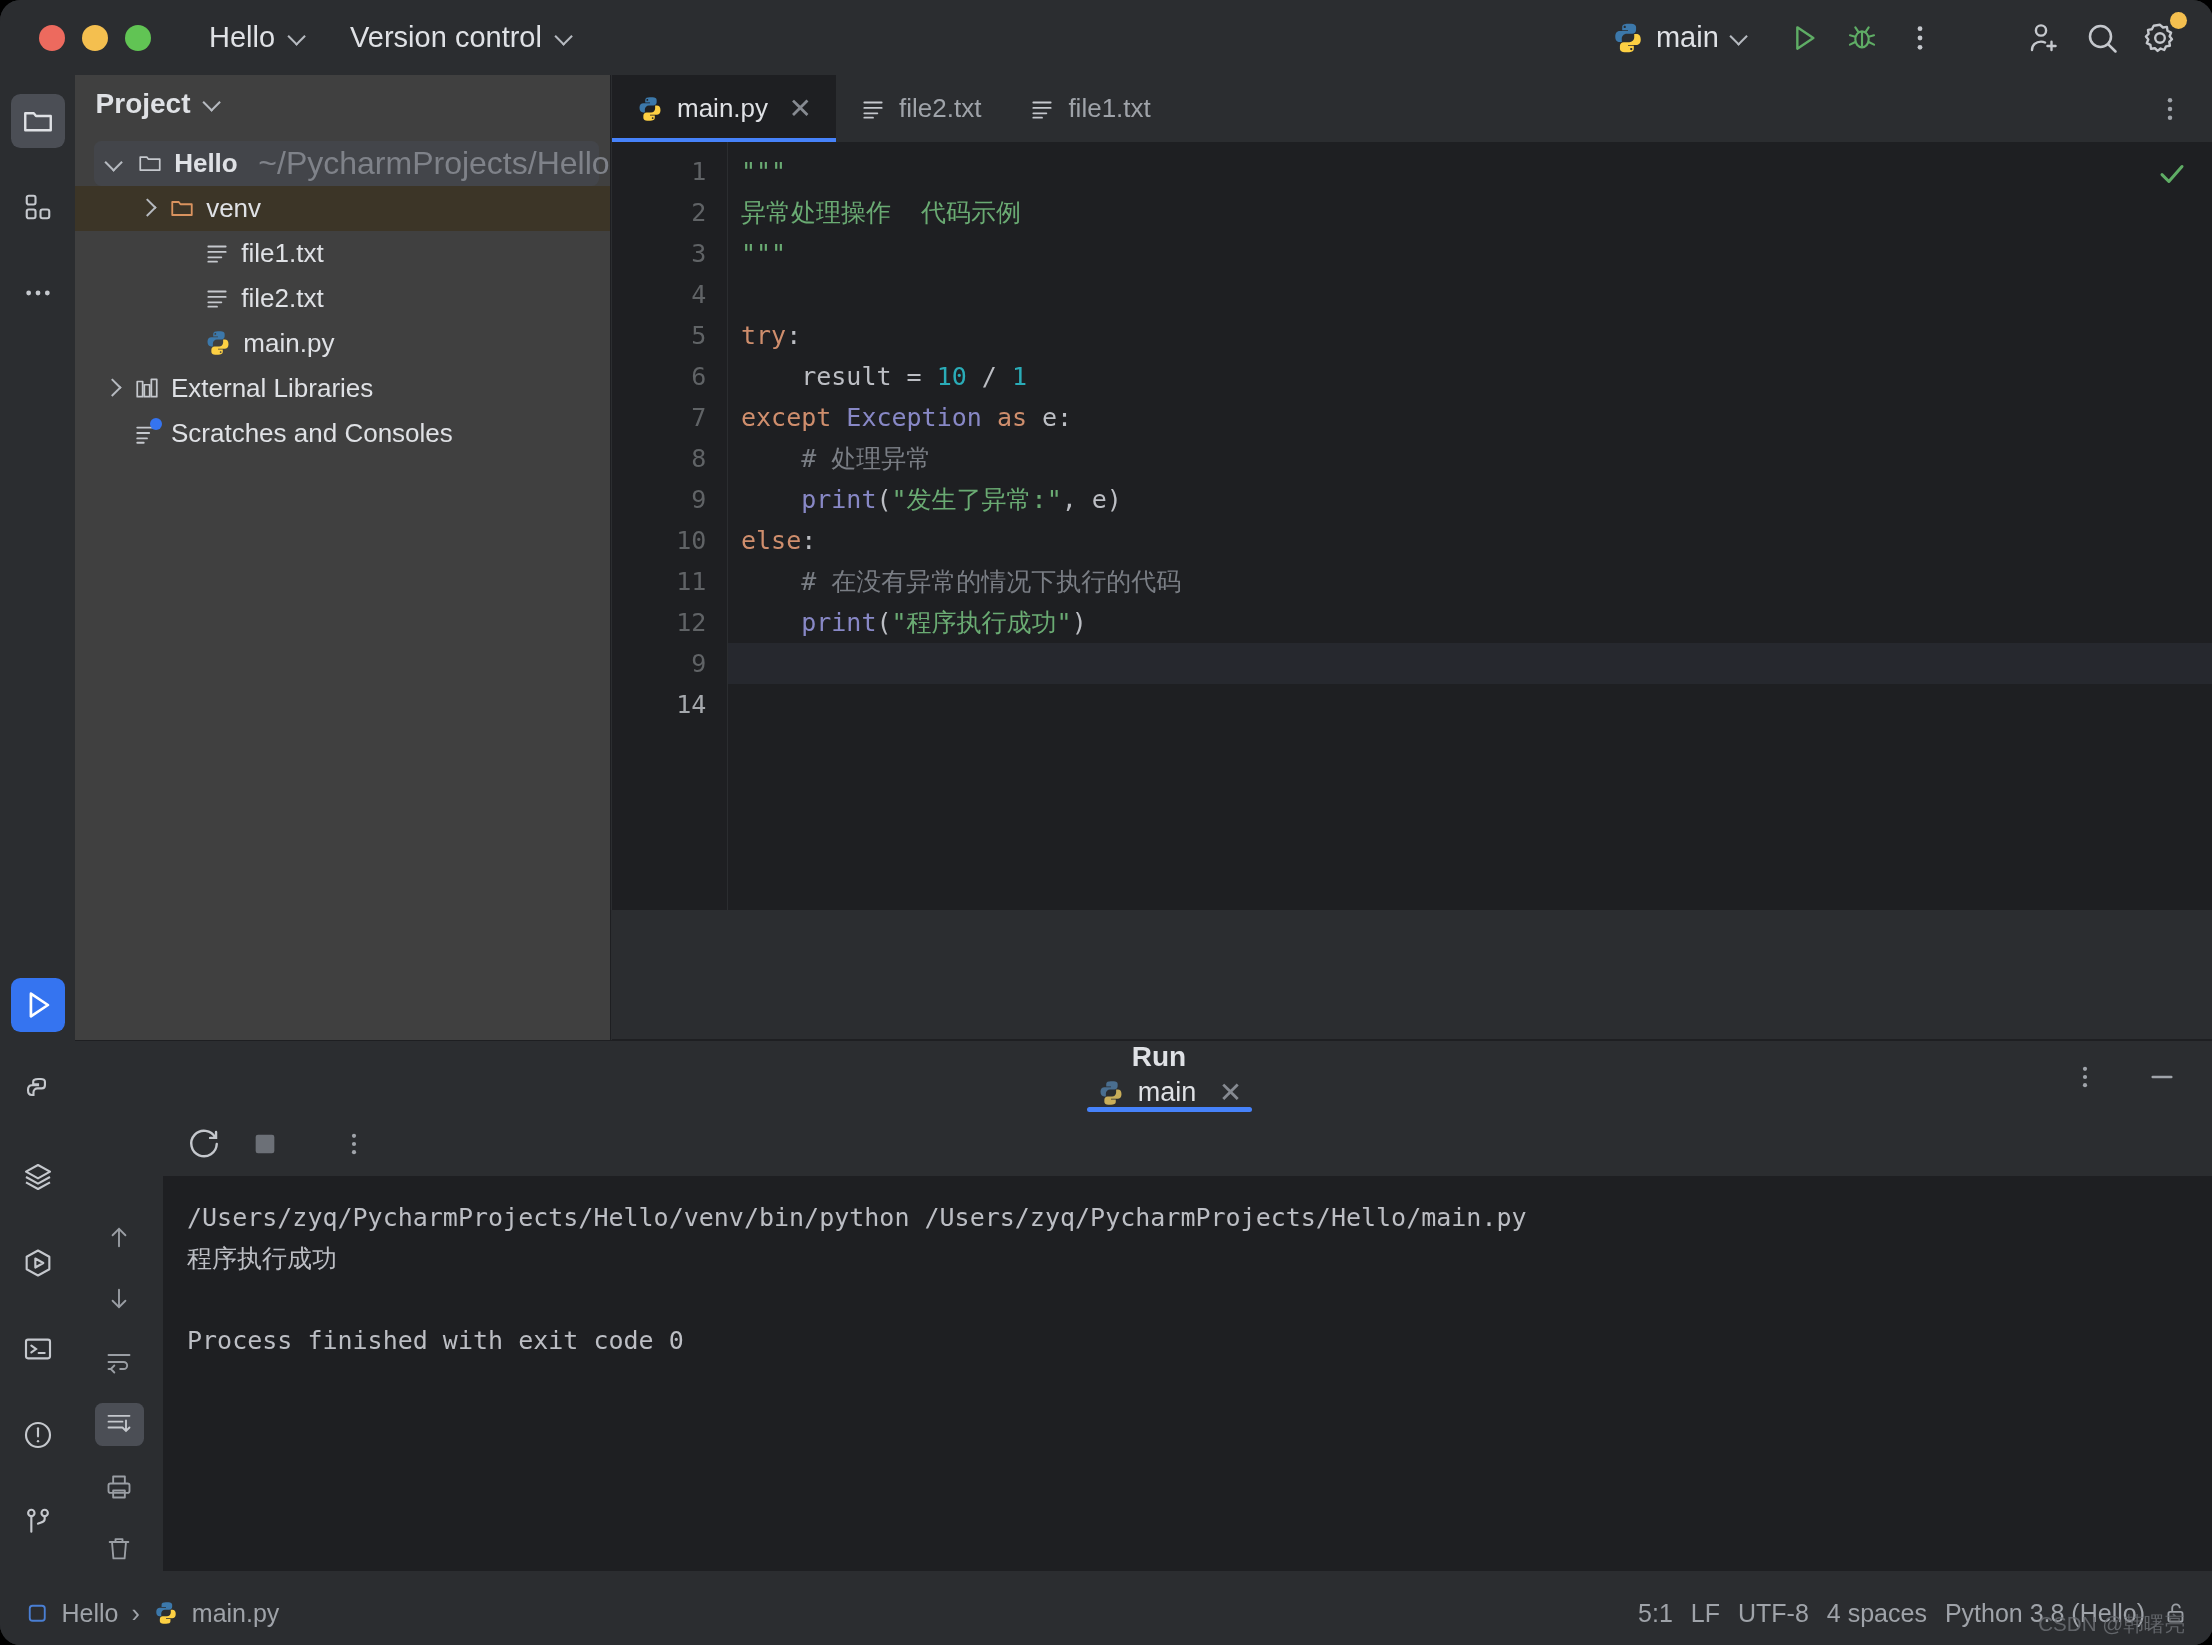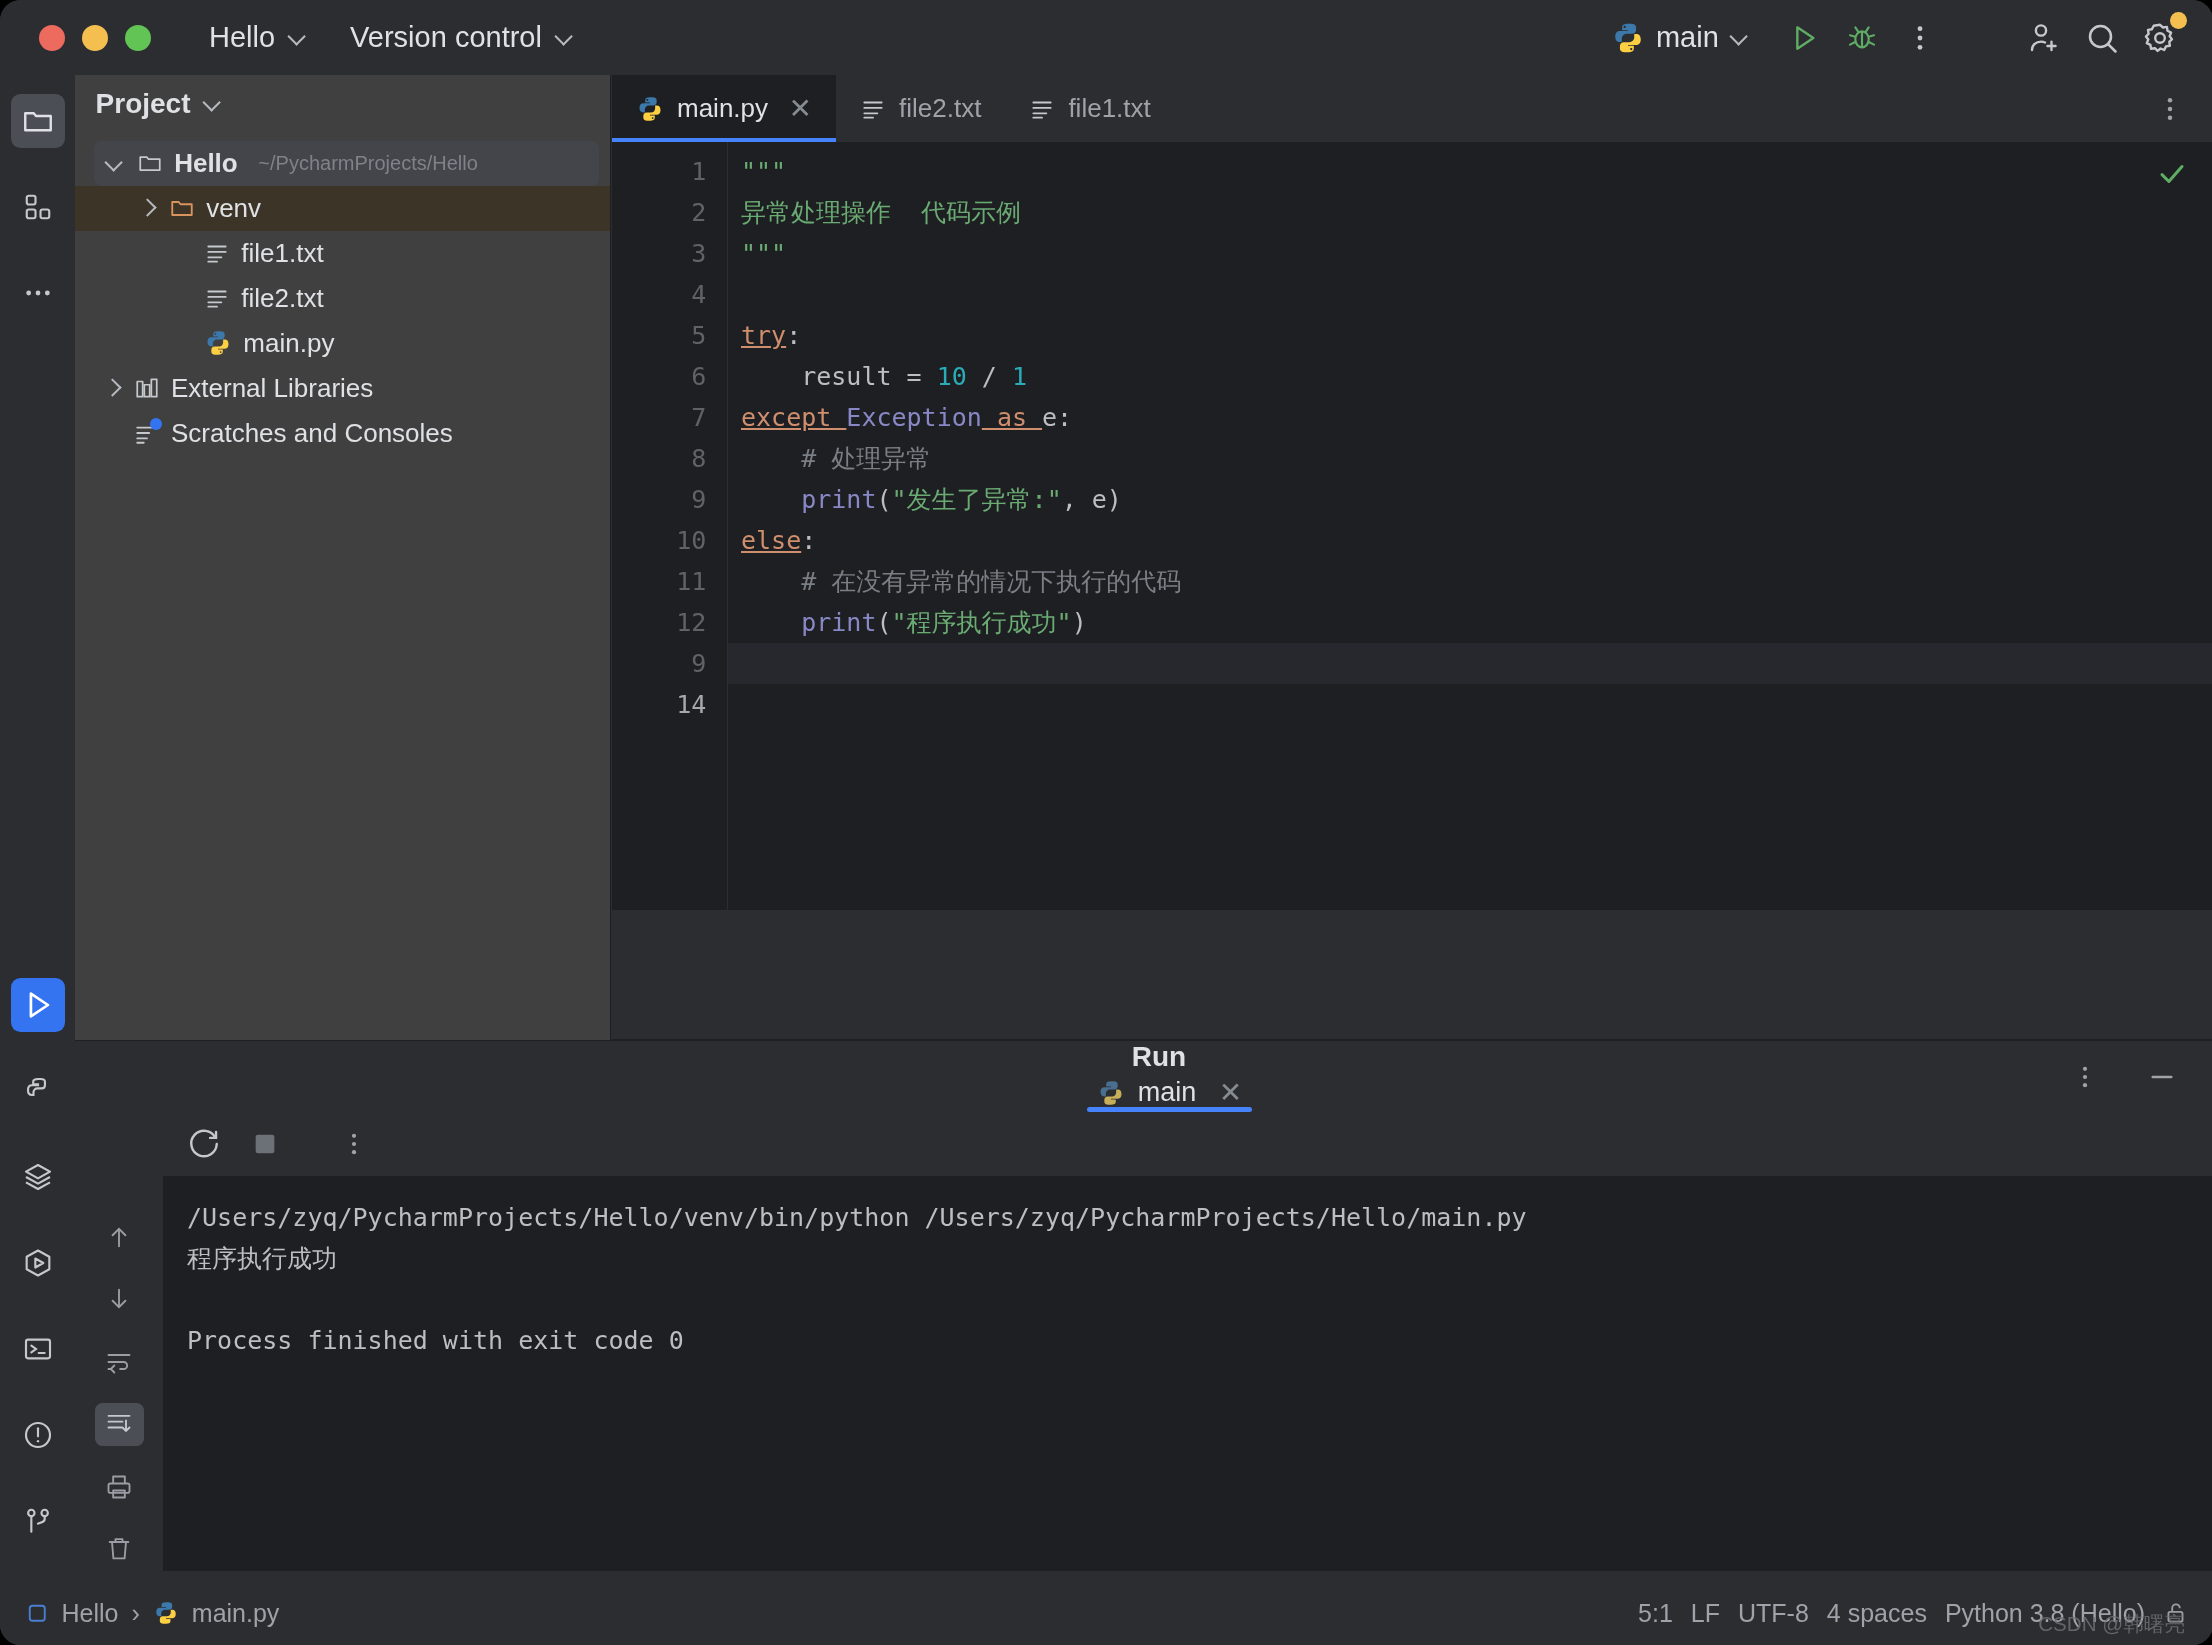--- a/index.html
+++ b/index.html
@@ -93,21 +93,21 @@
     content:''; position:absolute; left:1.9px; top:3.7px; width:11.2px; height:11.2px;
     border-right:2.3px solid #b6bac0; border-bottom:2.3px solid #b6bac0; transform:rotate(45deg);
   }
   .arrow.right::before {
     content:''; position:absolute; left:3.7px; top:2.8px; width:11.2px; height:11.2px;
     border-right:2.3px solid #b6bac0; border-bottom:2.3px solid #b6bac0; transform:rotate(-45deg);
   }
   .arrow.blank { }
   .indent { width: 24px; flex: none; }
   .name-b { font-weight: bold; }
-  .path { color: #7f8289; font-size: 20px; margin-left: 9.4px; }
+  .path { color: #7f8289; font-size: 32px; margin-left: 9.4px; }
 
   
   .editor {
     position: absolute; left: 612px; top: 0; width: 1601px; height: 965px;
     background: #1e1f22;
   }
   .tabbar { height: 67px; background: #2b2d30; display: flex; align-items: stretch; position: relative; }
   .tab {
     display: flex; align-items: center; gap: 13px;
     padding: 0 24px; color: #9fa3a9; font-size: 26px; position: relative;
@@ -129,21 +129,21 @@
     color: #606366; font-size: 25px; font-family: "DejaVu Sans Mono", monospace;
   }
   .gline.cur { color: #a5a8ad; }
   .code { flex: 1; padding-top: 9.4px; position: relative; }
   .cline {
     height: 41px; line-height: 41px; padding-left: 13px;
     font-family: "DejaVu Sans Mono", monospace; font-size: 25px;
     color: #bcbec4; white-space: pre;
   }
   .cline.cur { background: #26282e; }
-  .k { color: #cf8e6d; text-decoration: underline; }
+  .k { color: #cf8e6d; }
   .s { color: #6aab73; }
   .c { color: #7a7e85; }
   .n { color: #2aacb8; }
   .f { color: #8888c6; }
   .cls { color: #8888c6; }
   .check { position: absolute; right: 26px; top: 17px; color: #5fad65; font-size: 28px; }
   .ed-bottom { height: 129px; background: #2b2d30; }
 
   
   .runpanel {

